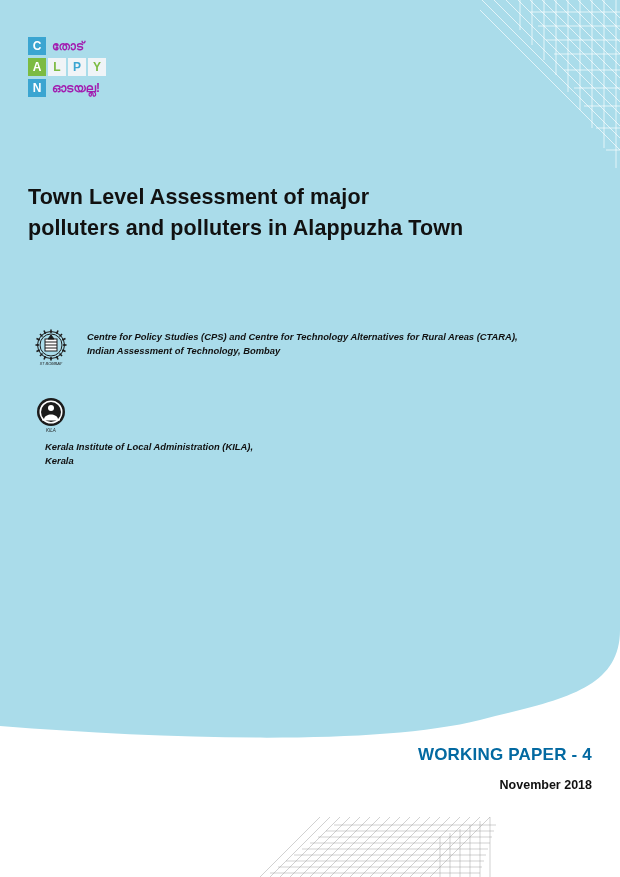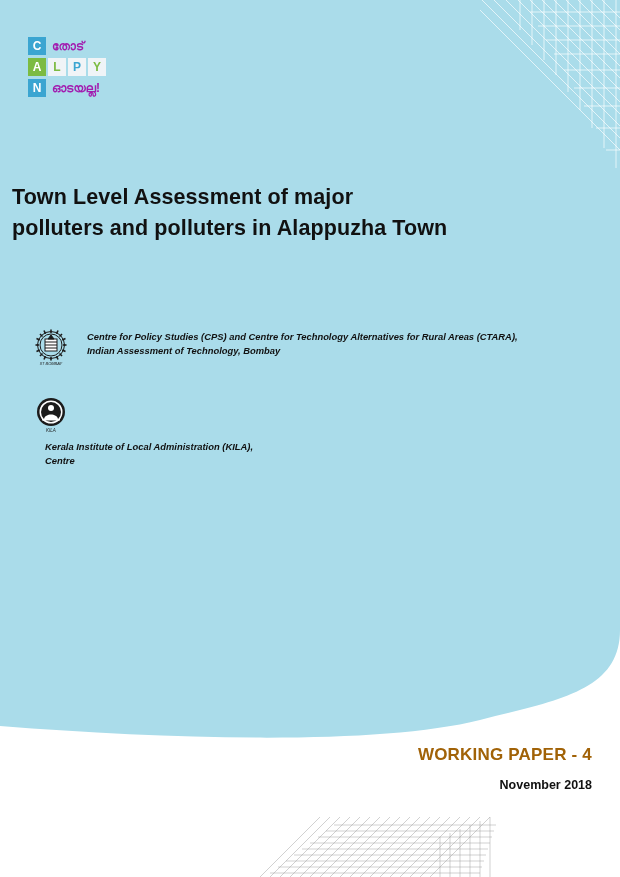--- a/index.html
+++ b/index.html
@@ -66,21 +66,21 @@
     margin-left: 6px;
     font-size: 12px;
     color: #a21caf;
     font-weight: bold;
     white-space: nowrap;
   }
   .logo-gap { width: 2px; }
   
   .title {
     position: absolute;
-    left: 12px;
+    left: 28px;
     top: 182px;
     width: 530px;
     font-size: 21.5px;
     font-weight: bold;
     color: #111111;
     line-height: 1.42;
     letter-spacing: 0.1px;
   }
   
   .affil {
@@ -106,21 +106,21 @@
     padding-top: 5px;
     max-width: 515px;
   }
   
   .wp-label {
     position: absolute;
     right: 28px;
     top: 745px;
     font-size: 17px;
     font-weight: bold;
-    color: #a16207;
+    color: #0369a1;
     text-align: right;
     letter-spacing: 0.2px;
   }
   .wp-date {
     position: absolute;
     right: 28px;
     top: 778px;
     font-size: 12.5px;
     font-weight: bold;
     color: #111111;
@@ -310,20 +310,20 @@
         <g fill="#ffffff">
           <circle cx="21" cy="15" r="3"></circle>
           <path d="M14 26 C15 20 27 20 28 26 Z"></path>
           <rect x="12" y="26" width="18" height="1.5"></rect>
         </g>
         <text x="21" y="39" font-size="4.5" text-anchor="middle" fill="#1b1b1b" font-family="Liberation Sans, sans-serif">KILA</text>
       </svg>
     </div>
     <div class="affil-text">
       <div>Kerala Institute of Local Administration (KILA),</div>
-      <div>Centre</div>
+      <div>Kerala</div>
     </div>
   </div>
 
   <div class="wp-label">WORKING PAPER - 4</div>
   <div class="wp-date">November 2018</div>
 
 </div>
 
 </body></html>

